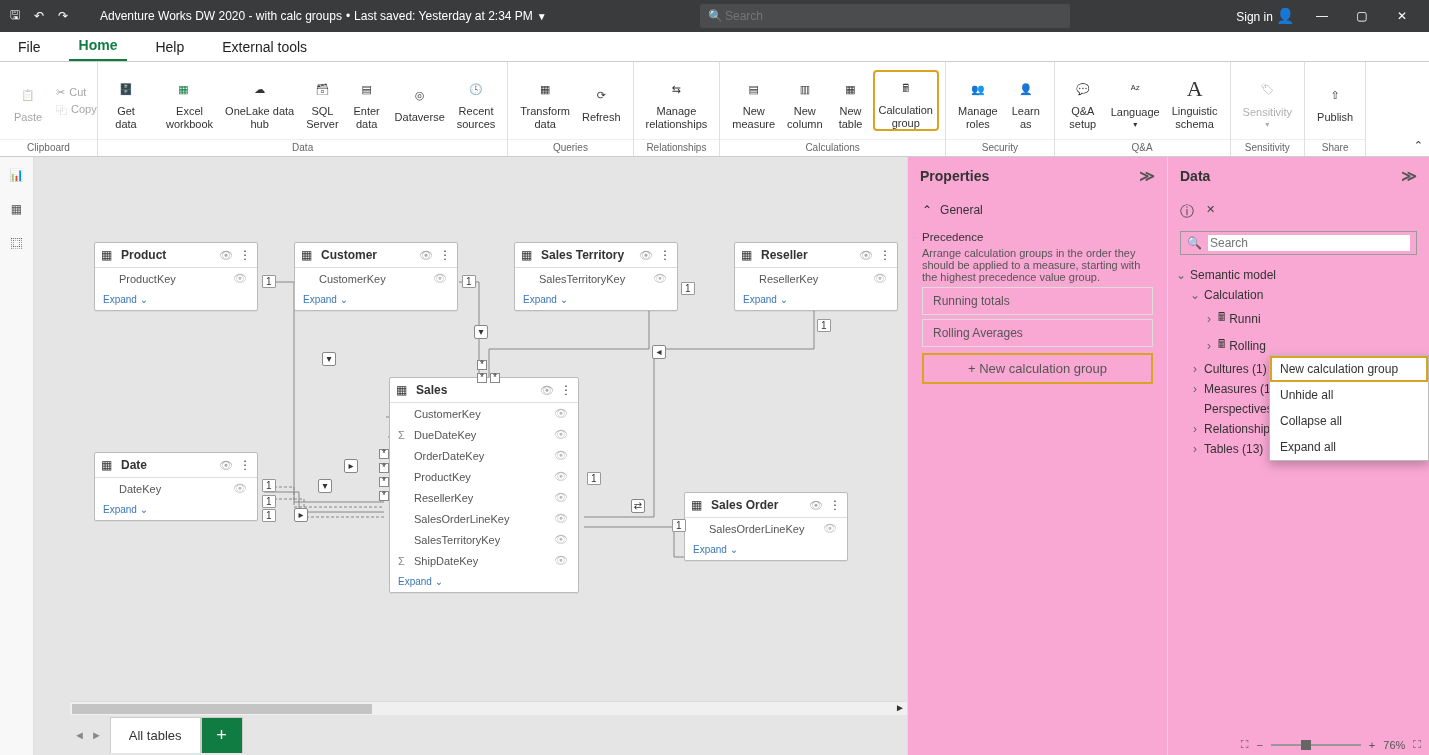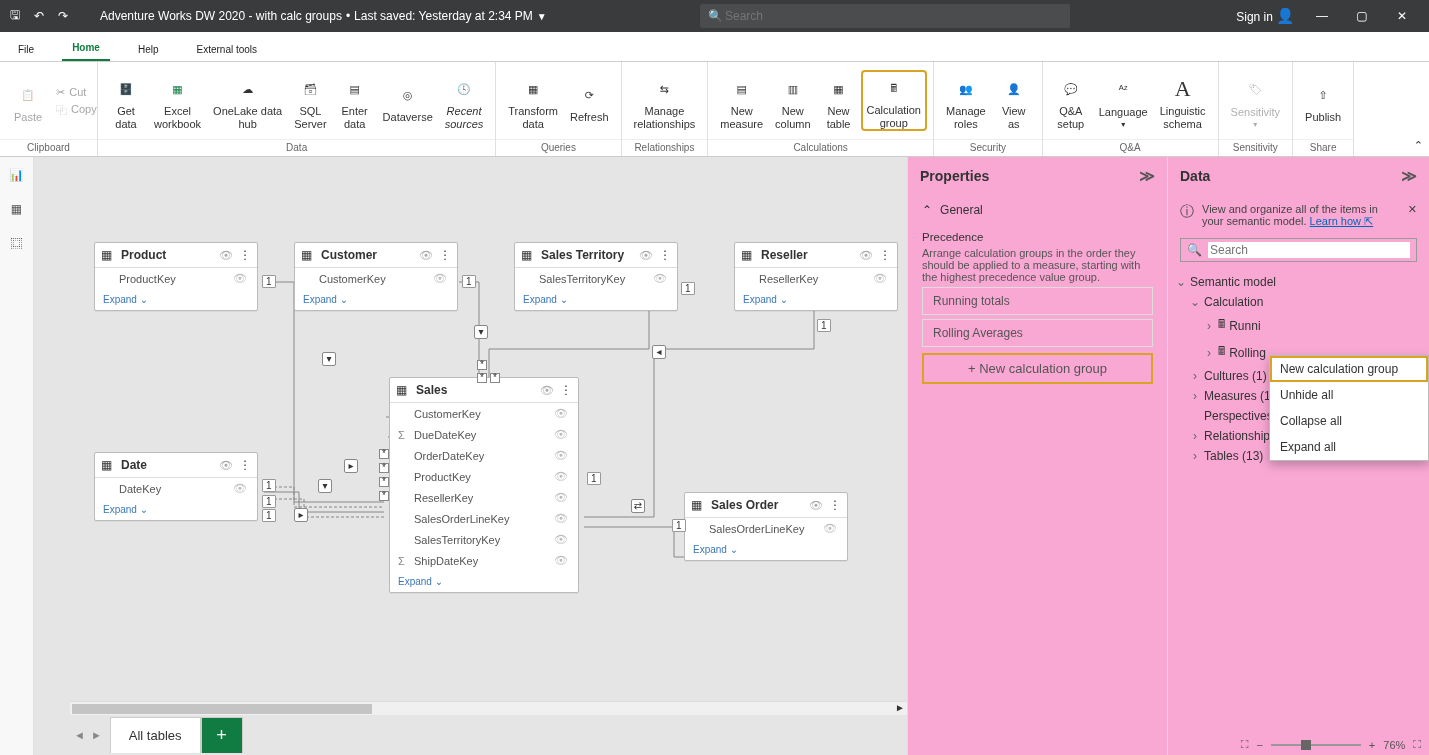--- a/index.html
+++ b/index.html
@@ -7,21 +7,21 @@
   .titlebar { background:#393b3d; color:#fff; height:32px; display:flex; align-items:center; padding:0 6px; }
   .titlebar .tb-left { display:flex; align-items:center; gap:6px; }
   .tb-icon { width:18px; height:18px; display:flex; align-items:center; justify-content:center; color:#fff; }
   .tb-title { margin-left:22px; font-size:12px; color:#fff; display:flex; align-items:center; gap:4px;}
   .tb-search { margin-left:auto; margin-right:auto; width:370px; background:#4a4c4e; height:24px; border-radius:2px; display:flex; align-items:center; padding:0 8px; color:#ccc; position:absolute; left:700px; top:4px;}
   .tb-search input { background:transparent; border:none; outline:none; color:#ccc; font-size:12px; width:100%; }
   .tb-right { margin-left:auto; display:flex; align-items:center; gap:14px; padding-right:8px;}
   .tb-right span { font-size:12px;text-align:center; }
   .win-btn { width:26px; text-align:center; font-size:13px;}
   .menubar { height:30px; border-bottom:1px solid #ccc; display:flex; align-items:flex-end; padding:0 8px; gap:18px;}
-  .menubar .menu-item { padding:0 10px 6px 10px; font-size:10px; color:#222; cursor:pointer;}
+  .menubar .menu-item { padding:0 10px 6px 10px; font-size:14px; color:#222; cursor:pointer;}
   .menubar .menu-item.active { border-bottom:2px solid #107c41; color:#107c41; font-weight:600;}
   .ribbon { display:flex; border-bottom:1px solid #ccc; height:95px; position:relative; background:#fff;}
   .ribbon-group { display:flex; flex-direction:column; align-items:stretch; border-right:1px solid #e0e0e0;}
   .ribbon-group-items { display:flex; align-items:center; flex:1; padding:0 6px;}
   .ribbon-group-label { font-size:10px; color:#666; text-align:center; padding:2px 0 3px 0; border-top:1px solid #eee;}
   .ribbon-btn { display:flex; flex-direction:column; align-items:center; justify-content:flex-start; padding:4px 6px 0 6px; font-size:11px; gap:2px; text-align:center; min-width:44px; cursor:pointer; line-height:1.15;}
   .ribbon-btn .r-icon { width:28px; height:28px; display:flex; align-items:center; justify-content:center; }
   .ribbon-btn-sm { display:flex; align-items:center; gap:4px; font-size:11px; padding:2px 4px; cursor:pointer;}
   .clipboard-col { display:flex; flex-direction:column; justify-content:center; gap:0; padding-left:2px;}
   .workarea { position:absolute; top:157px; left:0; right:0; bottom:0; display:flex; }
@@ -136,21 +136,21 @@
 
   <div class="ribbon-group">
     <div class="ribbon-group-items">
       <div class="ribbon-btn">
           <span class="r-icon">🗄️</span>
           <span style="white-space:pre;">Get
 data</span>
         </div>
       <div class="ribbon-btn">
           <span class="r-icon" style="color:#107c41;">▦</span>
-          <span style="white-space:pre;">Excel
+          <span style="white-space:pre;margin-left:12px;">Excel
 workbook</span>
         </div>
       <div class="ribbon-btn">
           <span class="r-icon">☁</span>
           <span style="white-space:pre;">OneLake data
 hub</span>
         </div>
       <div class="ribbon-btn">
           <span class="r-icon">🗃</span>
           <span style="white-space:pre;">SQL
@@ -160,21 +160,21 @@
           <span class="r-icon">▤</span>
           <span style="white-space:pre;">Enter
 data</span>
         </div>
       <div class="ribbon-btn">
           <span class="r-icon">◎</span>
           <span>Dataverse</span>
         </div>
       <div class="ribbon-btn">
           <span class="r-icon">🕓</span>
-          <span style="white-space:pre;font-style:italic;">Recent
+          <span style="white-space:pre;">Recent
 sources</span>
         </div>
     </div>
     <div class="ribbon-group-label">Data</div>
   </div>
 
   <div class="ribbon-group">
     <div class="ribbon-group-items">
       <div class="ribbon-btn">
           <span class="r-icon">▦</span>
@@ -228,21 +228,21 @@
 
   <div class="ribbon-group">
     <div class="ribbon-group-items">
       <div class="ribbon-btn">
           <span class="r-icon">👥</span>
           <span style="white-space:pre;">Manage
 roles</span>
         </div>
       <div class="ribbon-btn">
           <span class="r-icon">👤</span>
-          <span style="white-space:pre;">View
+          <span style="white-space:pre;">Learn
 as</span>
         </div>
     </div>
     <div class="ribbon-group-label">Security</div>
   </div>
 
   <div class="ribbon-group">
     <div class="ribbon-group-items">
       <div class="ribbon-btn">
           <span class="r-icon">💬</span>
@@ -502,21 +502,20 @@
     </div>
   </div>
 
   <div class="panel data" style="position:relative;">
     <div class="panel-header">
         <span>Data</span>
         <span class="collapse">≫</span>
       </div>
     <div class="data-info">
       <span style="font-size:14px;">ⓘ</span>
-      <div><span>View and organize all of the items in your semantic model.</span> <a href="#"><span>Learn how</span> <span>⇱</span></a></div>
       <span style="margin-left:4px;">✕</span>
     </div>
     <div class="data-search">
       <span>🔍</span>
       <input placeholder="Search" style="">
     </div>
     <div class="tree">
       <div class="tree-row tree-lvl1">
           <span class="chev">⌄</span>
           <span>Semantic model</span>

